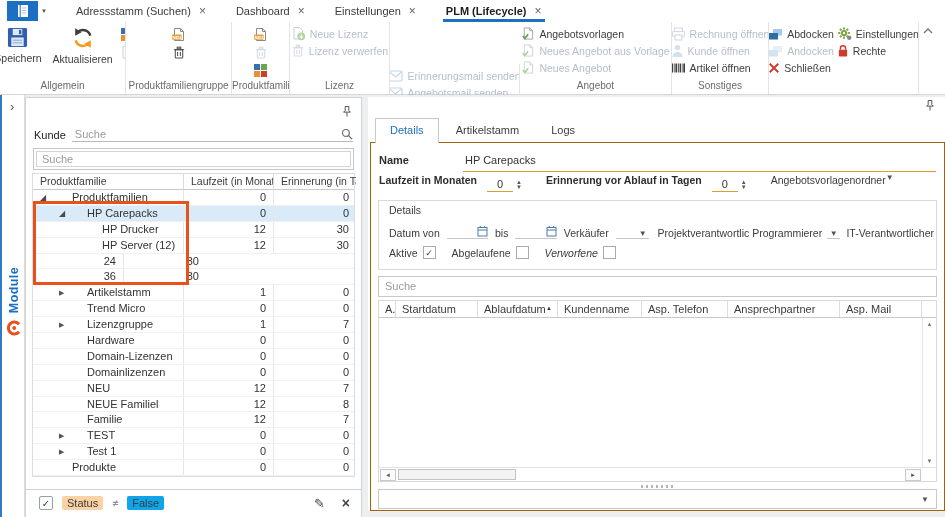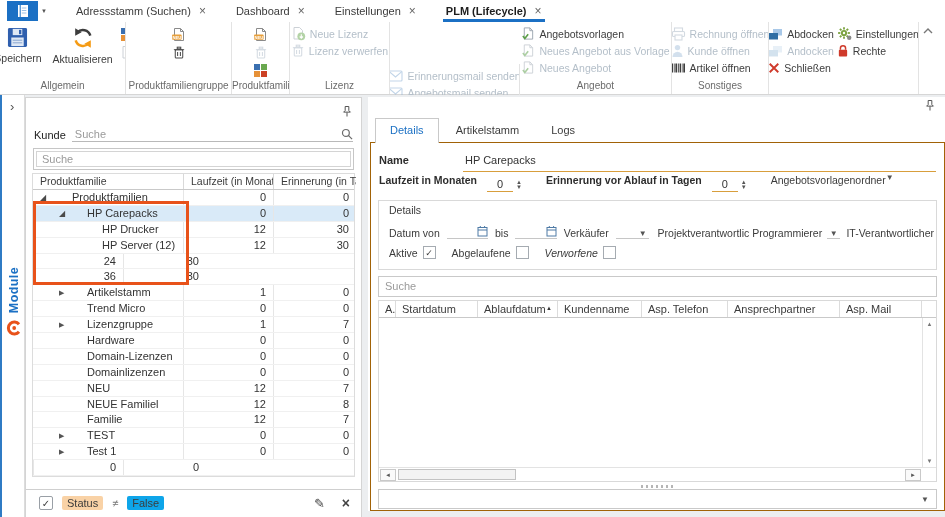--- a/index.html
+++ b/index.html
@@ -609,20 +609,21 @@
               <div class="tcell-name" style="padding-left: 54px;"><span class="texp col" style="left: 26px;">▶</span><span>TEST</span></div>
               <div class="tcell-num" style="width: 90px;">0</div>
               <div class="tcell-num" style="width: 83px;">0</div>
             </div>
             <div class="trow">
               <div class="tcell-name" style="padding-left: 54px;"><span class="texp col" style="left: 26px;">▶</span><span>Test 1</span></div>
               <div class="tcell-num" style="width: 90px;">0</div>
               <div class="tcell-num" style="width: 83px;">0</div>
             </div>
             <div class="trow">
+              <div class="tcell-name" style="padding-left: 39px;"><span>Produkte</span></div>
               <div class="tcell-num" style="width: 90px;">0</div>
               <div class="tcell-num" style="width: 83px;">0</div>
             </div>
           </div>
       </div>
 
       <div class="filterbar">
         <span class="cb">✓</span>
         <span class="badge badge-status">Status</span>
         <span class="neq">≠</span>

